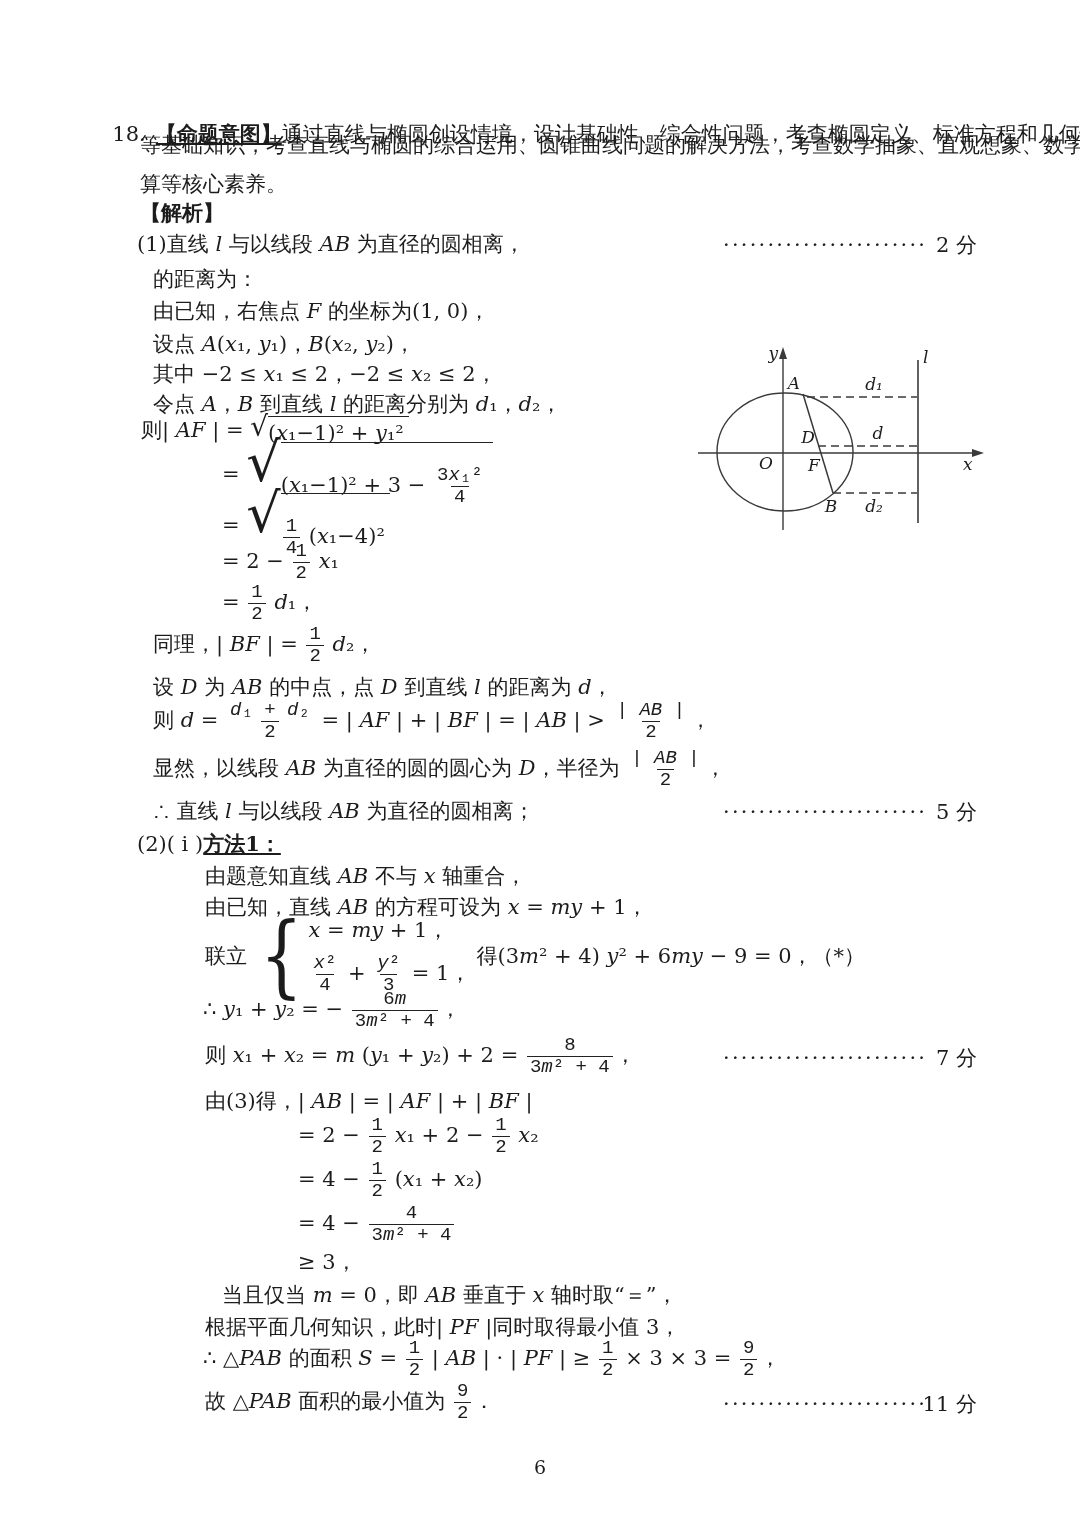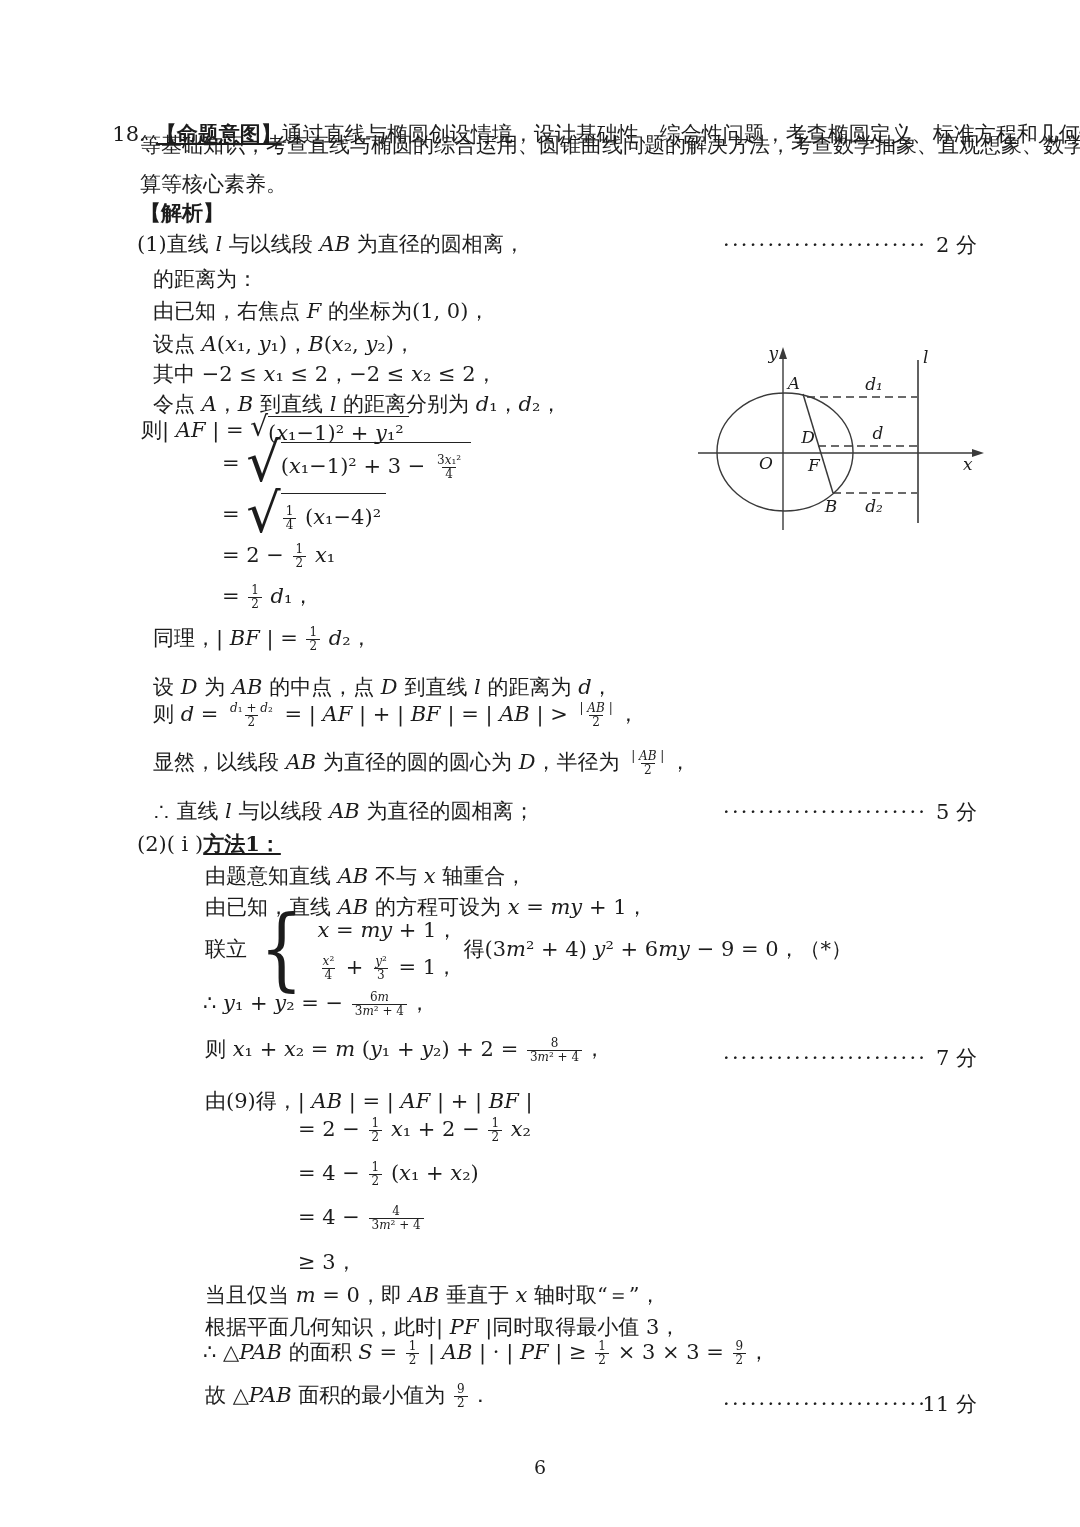--- a/index.html
+++ b/index.html
@@ -12,43 +12,43 @@
   #h2{top:131px;left:140px;}
   #h3{top:170px;left:140px;font-family:Liberation Mono, monospace;}
   #analysis{top:199px;left:140px;font-weight:700;}
   
   .line{position:absolute;font-size:21px;white-space:pre;line-height:28px;}
   .line span{white-space:pre;}
   .ct,.mt{font-style:normal;}
   .it{font-style:italic;}
   .bt{font-weight:700;text-decoration:underline;}
   .f{display:inline-flex;flex-direction:column;align-items:center;vertical-align:middle;margin:0 2px;text-align:center;}
-  .fn,.fd{display:block;line-height:1.12;font-size:12px;padding:0 3px;}
+  .fn,.fd{display:block;line-height:1.12;font-size:19px;padding:0 3px;font-family:Liberation Mono, monospace;}
   .fd{border-top:1.4px solid #222;}
   .sqrt{display:inline-flex;align-items:flex-start;vertical-align:middle;}
   .rs{font-size:28px;line-height:1;transform:translateY(-3px);}
   .rdeep .rs{font-size:54px;line-height:0.84;transform:translateY(-2px);}
   .rc{border-top:1.6px solid #222;padding:2px 5px 0 0;}
-  .rdeep .rc{padding-top:9px;}
+  .rdeep .rc{padding-top:22px;}
   .cases{display:inline-flex;align-items:center;margin:0 6px 0 2px;}
   .brace{font-size:80px;line-height:0.8;transform:scaleY(1.12) scaleX(0.85);margin-right:2px;font-weight:400;}
   .rows{display:inline-flex;flex-direction:column;gap:9px;}
-  .crow{display:block;margin-left:9px;}
+  .crow{display:block;}
   .has-cases{display:flex;align-items:center;}
   
   .ln0{top:230px;left:137px}.ln1{top:265px;left:153px}.ln2{top:297px;left:153px}
   .ln3{top:330px;left:153px}.ln4{top:360px;left:153px}.ln5{top:390px;left:153px}
   .ln6{top:416px;left:141px}.ln7{top:442px;left:222px}.ln8{top:493px;left:222px}
   .ln9{top:541px;left:222px}.ln10{top:582px;left:222px}.ln11{top:624px;left:153px}
   .ln12{top:673px;left:153px}.ln13{top:700px;left:153px}.ln14{top:748px;left:153px}
   .ln15{top:797px;left:153px}.ln16{top:830px;left:137px}.ln17{top:862px;left:205px}
   .ln18{top:893px;left:205px}.ln19{top:916px;left:205px}.ln20{top:989px;left:203px}
   .ln21{top:1035px;left:205px}.ln22{top:1087px;left:205px}.ln23{top:1115px;left:298px}
   .ln24{top:1159px;left:298px}.ln25{top:1203px;left:298px}.ln26{top:1248px;left:298px}
-  .ln27{top:1281px;left:205px}.ln28{top:1313px;left:205px}.ln29{top:1338px;left:203px}
+  .ln27{top:1281px;left:222px}.ln28{top:1313px;left:205px}.ln29{top:1338px;left:203px}
   .ln30{top:1381px;left:205px}
   
   .score{position:absolute;left:723px;width:254px;display:flex;justify-content:space-between;
          align-items:baseline;font-size:21px;}
   .dots{letter-spacing:2.2px;overflow:hidden;white-space:nowrap;max-width:205px;}
   .slabel{white-space:pre;}
   .sc0{top:231px}.sc1{top:798px}.sc2{top:1044px}.sc3{top:1390px}
   
   #figure{position:absolute;left:690px;top:342px;width:300px;height:205px;}
   #figure .flabel{font-size:17px;font-style:italic;fill:#1c1c1c;
@@ -94,21 +94,21 @@
     <div class="line ln16"><span class="ct">(2)( ⅰ )</span><span class="bt">方法1：</span></div>
     <div class="line ln17"><span class="ct">由题意知直线 </span><span class="it">AB</span><span class="ct"> 不与 </span><span class="it">x</span><span class="ct"> 轴重合，</span></div>
     <div class="line ln18"><span class="ct">由已知，直线 </span><span class="it">AB</span><span class="ct"> 的方程可设为 </span><span class="it">x</span><span class="mt"> = </span><span class="it">my</span><span class="mt"> + 1</span><span class="ct">，</span></div>
     <div class="line ln19 has-cases"><span class="ct">联立 </span><span class="cases"><span class="brace">{</span><span class="rows"><span class="crow"><span class="it">x</span><span class="mt"> = </span><span class="it">my</span><span class="mt"> + 1</span><span class="ct">，</span></span><span class="crow"><span class="f"><span class="fn"><span class="it">x</span><span class="mt">²</span></span><span class="fd"><span class="mt">4</span></span></span><span class="mt"> + </span><span class="f"><span class="fn"><span class="it">y</span><span class="mt">²</span></span><span class="fd"><span class="mt">3</span></span></span><span class="mt"> = 1</span><span class="ct">，</span></span></span></span><span class="ct">得</span><span class="mt">(3</span><span class="it">m</span><span class="mt">² + 4) </span><span class="it">y</span><span class="mt">² + 6</span><span class="it">my</span><span class="mt"> − 9 = 0</span><span class="ct">，（*）</span></div>
     <div class="line ln20"><span class="mt">∴ </span><span class="it">y</span><span class="mt">₁ + </span><span class="it">y</span><span class="mt">₂ = − </span><span class="f"><span class="fn"><span class="mt">6</span><span class="it">m</span></span><span class="fd"><span class="mt">3</span><span class="it">m</span><span class="mt">² + 4</span></span></span><span class="ct">，</span></div>
     <div class="line ln21"><span class="ct">则 </span><span class="it">x</span><span class="mt">₁ + </span><span class="it">x</span><span class="mt">₂ = </span><span class="it">m</span><span class="mt"> (</span><span class="it">y</span><span class="mt">₁ + </span><span class="it">y</span><span class="mt">₂) + 2 = </span><span class="f"><span class="fn"><span class="mt">8</span></span><span class="fd"><span class="mt">3</span><span class="it">m</span><span class="mt">² + 4</span></span></span><span class="ct">，</span></div>
     <div class="score sc2">
       <span class="dots">··························</span>
       <span class="slabel">7 分</span>
     </div>
-    <div class="line ln22"><span class="ct">由(9)得，</span><span class="mt">| </span><span class="it">AB</span><span class="mt"> | = | </span><span class="it">AF</span><span class="mt"> | + | </span><span class="it">BF</span><span class="mt"> |</span></div>
+    <div class="line ln22"><span class="ct">由(3)得，</span><span class="mt">| </span><span class="it">AB</span><span class="mt"> | = | </span><span class="it">AF</span><span class="mt"> | + | </span><span class="it">BF</span><span class="mt"> |</span></div>
     <div class="line ln23"><span class="mt">= 2 − </span><span class="f"><span class="fn"><span class="mt">1</span></span><span class="fd"><span class="mt">2</span></span></span><span class="mt"> </span><span class="it">x</span><span class="mt">₁ + 2 − </span><span class="f"><span class="fn"><span class="mt">1</span></span><span class="fd"><span class="mt">2</span></span></span><span class="mt"> </span><span class="it">x</span><span class="mt">₂</span></div>
     <div class="line ln24"><span class="mt">= 4 − </span><span class="f"><span class="fn"><span class="mt">1</span></span><span class="fd"><span class="mt">2</span></span></span><span class="mt"> (</span><span class="it">x</span><span class="mt">₁ + </span><span class="it">x</span><span class="mt">₂)</span></div>
     <div class="line ln25"><span class="mt">= 4 − </span><span class="f"><span class="fn"><span class="mt">4</span></span><span class="fd"><span class="mt">3</span><span class="it">m</span><span class="mt">² + 4</span></span></span></div>
     <div class="line ln26"><span class="mt">≥ 3</span><span class="ct">，</span></div>
     <div class="line ln27"><span class="ct">当且仅当 </span><span class="it">m</span><span class="mt"> = 0</span><span class="ct">，即 </span><span class="it">AB</span><span class="ct"> 垂直于 </span><span class="it">x</span><span class="ct"> 轴时取“＝”，</span></div>
     <div class="line ln28"><span class="ct">根据平面几何知识，此时</span><span class="mt">| </span><span class="it">PF</span><span class="mt"> |</span><span class="ct">同时取得最小值 </span><span class="mt">3</span><span class="ct">，</span></div>
     <div class="line ln29"><span class="mt">∴ △</span><span class="it">PAB</span><span class="ct"> 的面积 </span><span class="it">S</span><span class="mt"> = </span><span class="f"><span class="fn"><span class="mt">1</span></span><span class="fd"><span class="mt">2</span></span></span><span class="mt"> | </span><span class="it">AB</span><span class="mt"> | · | </span><span class="it">PF</span><span class="mt"> | ≥ </span><span class="f"><span class="fn"><span class="mt">1</span></span><span class="fd"><span class="mt">2</span></span></span><span class="mt"> × 3 × 3 = </span><span class="f"><span class="fn"><span class="mt">9</span></span><span class="fd"><span class="mt">2</span></span></span><span class="ct">，</span></div>
     <div class="line ln30"><span class="ct">故 △</span><span class="it">PAB</span><span class="ct"> 面积的最小值为 </span><span class="f"><span class="fn"><span class="mt">9</span></span><span class="fd"><span class="mt">2</span></span></span><span class="mt">．</span></div>
     <div class="score sc3">
       <span class="dots">··························</span>

